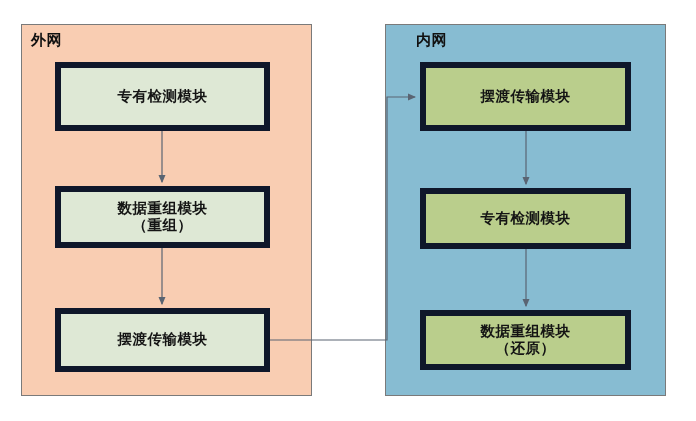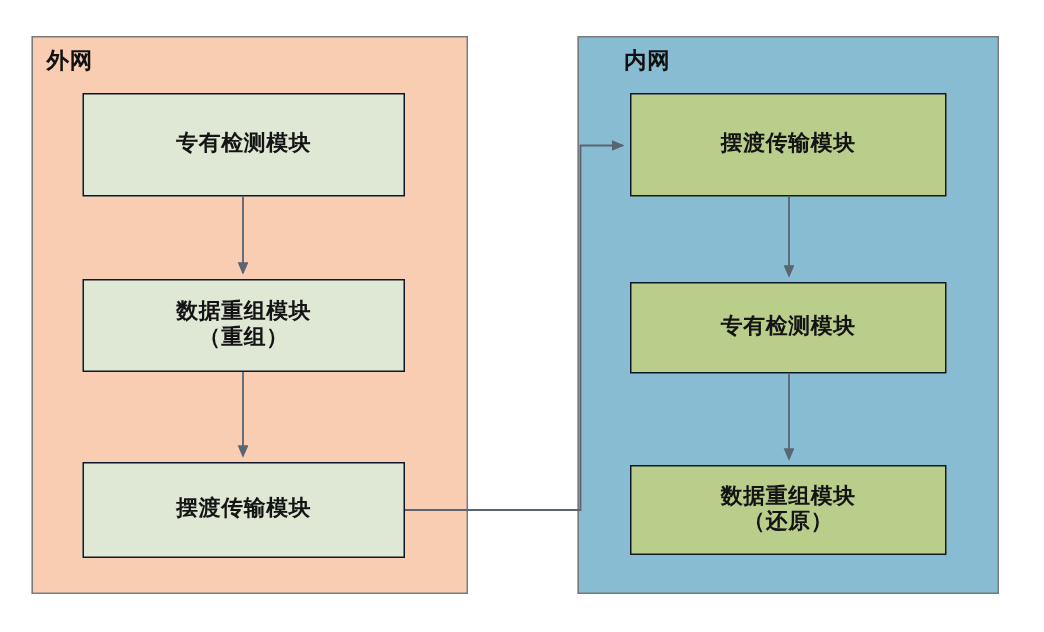--- a/index.html
+++ b/index.html
@@ -4,21 +4,21 @@
 <style>
   html,body{margin:0;padding:0;background:#ffffff;}
   body{width:696px;height:421px;position:relative;overflow:hidden;
        font-family:"DejaVu Sans","Liberation Sans",sans-serif;}
   #canvas{position:absolute;left:0;top:0;width:696px;height:421px;}
 
   .panel{position:absolute;box-sizing:border-box;border:1px solid #7a7a7a;}
   .panel-label{position:absolute;font-size:15px;font-weight:bold;color:#111;
                line-height:1;letter-spacing:.5px;white-space:nowrap;}
 
-  .node{position:absolute;box-sizing:border-box;border:1px solid #0f172a;
+  .node{position:absolute;box-sizing:border-box;border:6px solid #0f172a;
         display:flex;align-items:center;justify-content:center;text-align:center;
         font-size:14.5px;font-weight:bold;color:#141414;line-height:1.18;
         letter-spacing:.5px;white-space:pre-line;}
 
   .edge-layer{position:absolute;left:0;top:0;width:696px;height:421px;
               pointer-events:none;overflow:visible;}
 </style>
 </head>
 <body>
 

